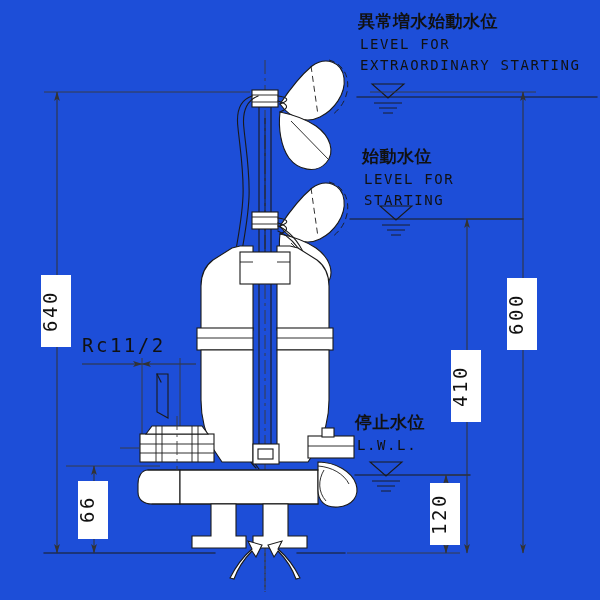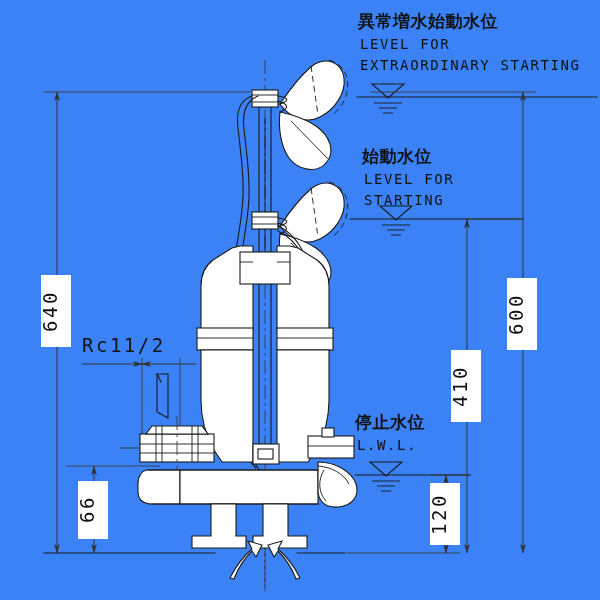--- a/index.html
+++ b/index.html
@@ -8,21 +8,21 @@
     padding: 0;
     background: #ffffff;
   }
   body {
     font-family: "Liberation Sans", sans-serif;
   }
   #drawing-root {
     position: relative;
     width: 600px;
     height: 600px;
-    background: #3b82f6;
+    background: #1d4ed8;
     overflow: hidden;
   }
   svg#drawing-svg {
     display: block;
     width: 600px;
     height: 600px;
   }
   .ln {
     stroke: #1a1a1a;
     stroke-width: 1.1;

